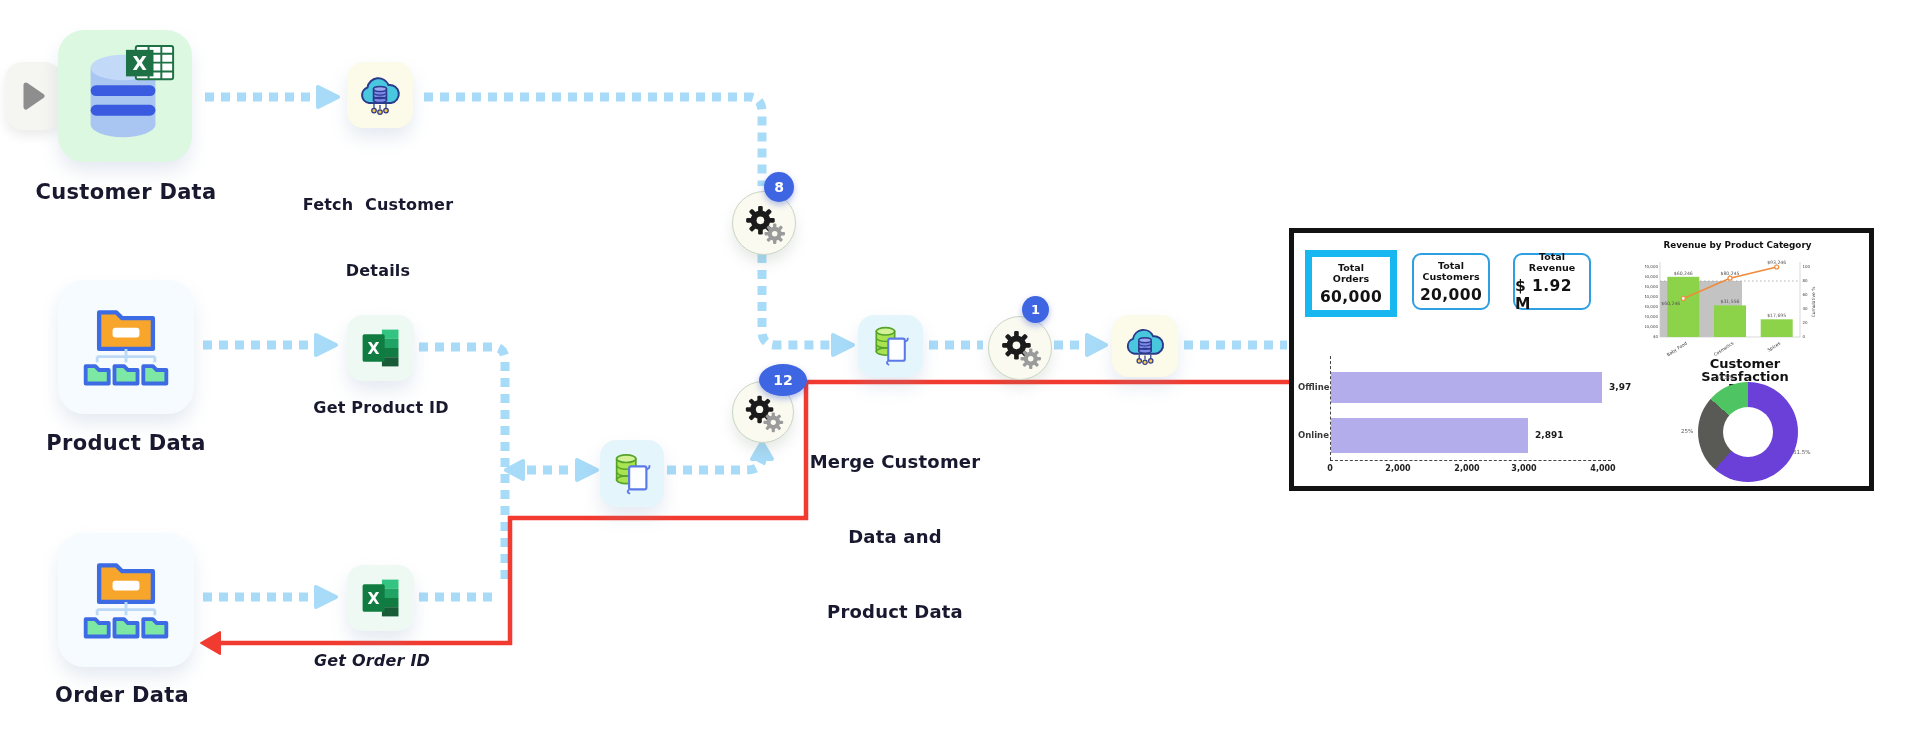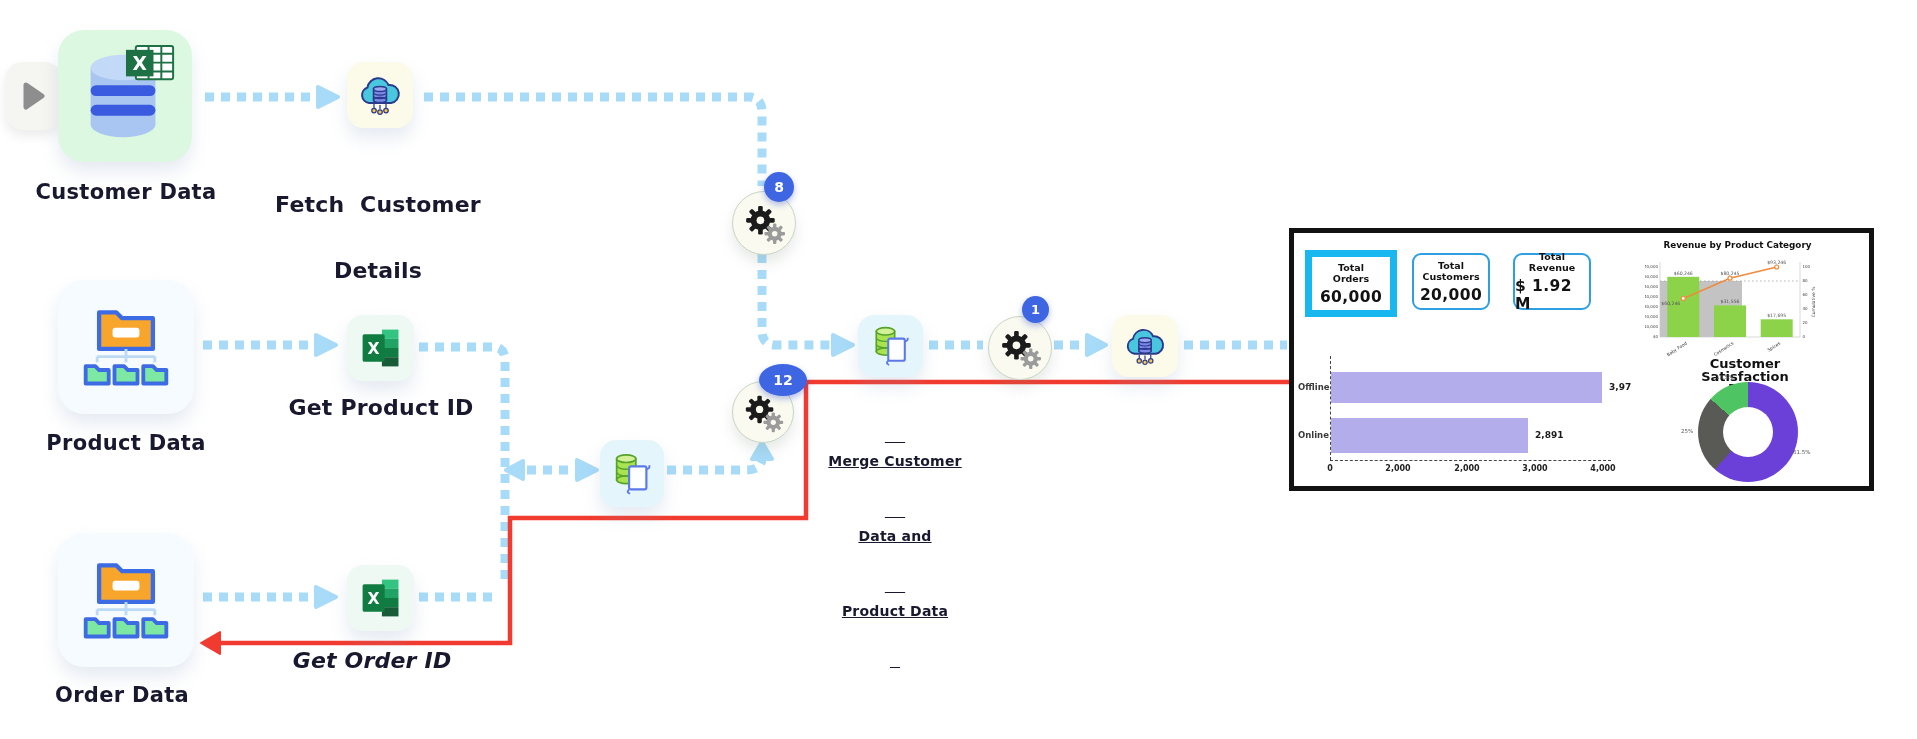--- a/index.html
+++ b/index.html
@@ -8,22 +8,22 @@
   svg{font-family:"DejaVu Sans","Liberation Sans",sans-serif;}
   #wires{position:absolute;left:0;top:0;z-index:1;pointer-events:none;}
 
   
   .node{position:absolute;z-index:2;display:flex;align-items:center;justify-content:center;
         box-shadow:0 10px 18px rgba(130,155,190,.20);}
   .r26{border-radius:26px;} .r16{border-radius:16px;}
   .node-label{position:absolute;z-index:2;transform:translateX(-50%);text-align:center;
         color:#18182e;font-weight:bold;white-space:pre;}
   .lbl-xl{font-size:21px;letter-spacing:.3px;}
-  .lbl-md{font-size:22px;line-height:22px;letter-spacing:.2px;}
-  .lbl-merge{font-size:14px;line-height:25px;letter-spacing:.2px;text-decoration:underline;}
+  .lbl-md{font-size:16px;line-height:22px;letter-spacing:.2px;}
+  .lbl-merge{font-size:18px;line-height:25px;letter-spacing:.2px;}
 
   .gear-node{position:absolute;z-index:2;width:62px;height:62px;border-radius:50%;
         background:#FAFAF0;border:1.5px solid #C9D6C4;display:flex;align-items:center;justify-content:center;
         box-shadow:0 8px 14px rgba(120,140,120,.18);}
   .badge{position:absolute;z-index:3;border-radius:50%;background:#3F66E2;color:#fff;
         display:flex;align-items:center;justify-content:center;font-weight:bold;
         box-shadow:0 3px 6px rgba(40,70,200,.35);}
 
   
   .dashboard{position:absolute;left:1289px;top:228px;width:585px;height:263px;background:#fff;z-index:3;}
@@ -389,21 +389,21 @@
         <div class="hb-xaxis"></div>
         <div class="hb-cat" style="top:25.5px">Offline</div>
         <div class="hb-bar" style="top:16px;height:31px;width:271px;background:#B3ADEB"></div>
         <div class="hb-val" style="top:25.5px;left:311px">3,97</div>
         <div class="hb-cat" style="top:73.5px">Online</div>
         <div class="hb-bar" style="top:62px;height:35px;width:197px;background:#B3ADEB"></div>
         <div class="hb-val" style="top:73.5px;left:237px">2,891</div>
         <div class="hb-tick" style="left:16px">0</div>
         <div class="hb-tick" style="left:84px">2,000</div>
         <div class="hb-tick" style="left:153px">2,000</div>
-        <div class="hb-tick" style="left:221px">3,000</div>
+        <div class="hb-tick" style="left:210px">3,000</div>
         <div class="hb-tick" style="left:289px">4,000</div>
       </div>
 
     <div class="donut-title">
       <span style="display:block">Customer Satisfaction</span>
       <span style="display:block">Rate</span>
     </div>
     <div id="donut" class="donut" style="background: conic-gradient(rgb(106, 64, 216) 0%, rgb(106, 64, 216) 61.5%, rgb(89, 89, 85) 61.5%, rgb(89, 89, 85) 86.5%, rgb(78, 196, 99) 86.5%, rgb(78, 196, 99) 100%);"></div>
     <div id="donut-labels">
         <span class="donut-lbl" style="left:504px;top:221px">61.5%</span>

